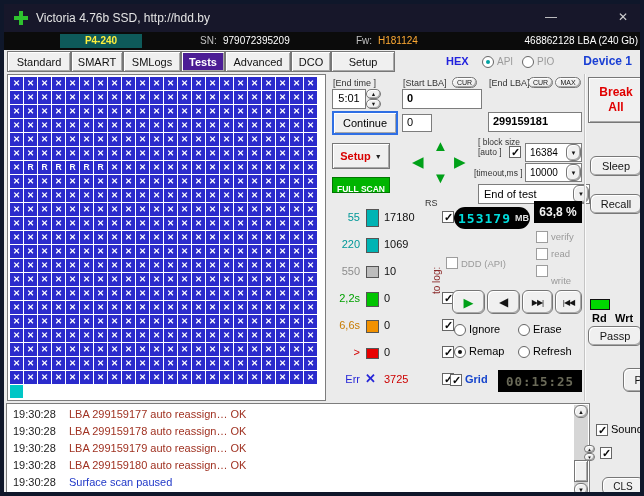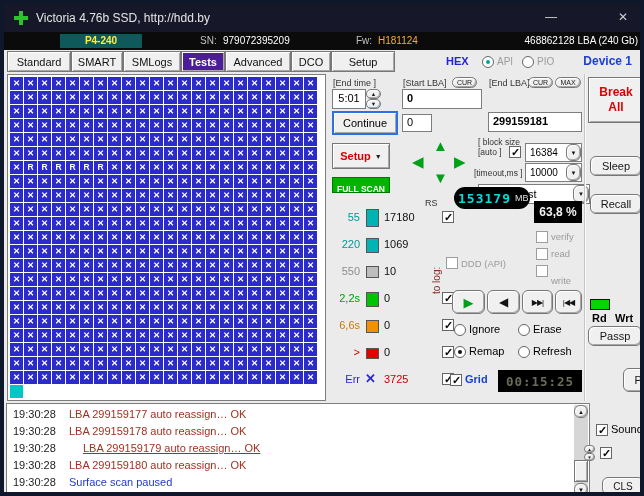--- a/index.html
+++ b/index.html
@@ -11,21 +11,21 @@
   .btn{display:flex;align-items:center;justify-content:center;font-size:11px;color:#151515;cursor:default;border-radius:6px;}
   .lbl{font-size:9px;color:#333;white-space:nowrap;}
   .cb{width:12px;height:12px;background:#fff;border:1px solid #666;display:inline-block;}
   .cb.checked::after{content:"✓";display:block;font-size:11px;line-height:10px;font-weight:bold;color:#0a0a0a;padding-left:1px;}
   .cb.dis{border-color:#9d9d9d;}
   .radio{width:12px;height:12px;border-radius:50%;background:#fff;border:1px solid #666;display:inline-block;}
   .radio.sel::after{content:"";display:block;width:4px;height:4px;border-radius:50%;background:#111;margin:3px 0 0 3px;}
   .radio.teal.sel::after{background:#00a2a2;}
   .lcd{background:#000;display:flex;align-items:center;gap:4px;padding:0 4px;}
   .lcd .digits{font-family:"DejaVu Sans Mono",monospace;font-weight:bold;letter-spacing:1px;}
-  .lcd .unit{font-size:9px;color:#e0e0e0;font-weight:normal;margin-left:auto;}
+  .lcd .unit{font-size:9px;color:#e0e0e0;font-weight:bold;margin-left:auto;}
   .tab{height:21px;font-size:11px;display:flex;align-items:center;justify-content:center;color:#111;}
   .tab.active{background:#4c1d95;color:#fff;font-weight:bold;}
   #scan-grid{display:grid;gap:1px;grid-auto-rows:13px;}
   .cell{width:13px;height:13px;font-size:8.5px;line-height:13px;text-align:center;font-weight:bold;color:#fff;overflow:hidden;}
   .cell.cx,.cell.cr{background:#2b2bcc;}
   .cell.cc{background:#00c6c6;}
   .cell.ce{background:transparent;}
   .stat-row{width:132px;height:24px;}
   .st-label{position:absolute;left:0;top:5px;width:28px;text-align:right;font-size:11px;}
   .st-block{position:absolute;left:34px;width:13px;border:1px solid #555;}
@@ -694,21 +694,21 @@
         <span class="st-cross" style="color: rgb(39, 39, 216);">✕</span>
         <span class="st-value" style="color: rgb(204, 0, 0);">3725</span>
         <span class="cb checked st-cb"></span>
       </div>
     </div>
   <span class="abs" style="left:421px;top:194px;font-size:9px;color:#333;">RS</span>
   <span class="abs" style="left:427px;top:290px;font-size:10px;color:#8b2a2a;transform:rotate(-90deg);transform-origin:left top;display:inline-block;width:60px;">to log:</span>
   <span class="abs cb dis" style="left:442px;top:253px;"></span>
   <span class="abs" style="left:457px;top:254px;font-size:9.5px;color:#9a9a9a;">DDD (API)</span>
 
-  <div class="abs lcd" style="left:450px;top:183px;width:76px;height:22px;border-radius:11px;">
+  <div class="abs lcd" style="left:450px;top:203px;width:76px;height:22px;border-radius:11px;">
     <span class="digits" style="font-size:13px;color:#00dcdc;">153179</span>
     <span class="unit">MB</span>
   </div>
   <div class="abs" style="left:530px;top:197px;width:48px;height:22px;background:#000;display:flex;align-items:center;justify-content:center;">
     <span style="color:#f2f2f2;font-weight:bold;font-size:12px;">63,8 %</span>
   </div>
 
   <span class="abs cb dis" style="left:532px;top:227px;"></span>
   <span class="abs" style="left:547px;top:227px;font-size:9.5px;color:#9a9a9a;">verify</span>
   <span class="abs cb dis" style="left:532px;top:244px;"></span>
@@ -765,21 +765,21 @@
       <span>Power</span>
     </div>
 
   <div class="abs sunken" id="log-area" style="left:2px;top:399px;width:584px;height:95px;">
     <div id="log-lines">
         <span class="log-time abs" style="left: 6px; top: 4px;">19:30:28</span>
         <span class="log-msg abs" style="left: 62px; top: 4px; color: rgb(160, 50, 34);">LBA 299159177 auto reassign… OK</span>
         <span class="log-time abs" style="left: 6px; top: 21px;">19:30:28</span>
         <span class="log-msg abs" style="left: 62px; top: 21px; color: rgb(160, 50, 34);">LBA 299159178 auto reassign… OK</span>
         <span class="log-time abs" style="left: 6px; top: 38px;">19:30:28</span>
-        <span class="log-msg abs" style="left: 76px; top: 38px; color: rgb(160, 50, 34); text-decoration: underline;">LBA 299159179 auto reassign… OK</span>
+        <span class="log-msg abs" style="left: 62px; top: 38px; color: rgb(160, 50, 34);">LBA 299159179 auto reassign… OK</span>
         <span class="log-time abs" style="left: 6px; top: 55px;">19:30:28</span>
         <span class="log-msg abs" style="left: 62px; top: 55px; color: rgb(160, 50, 34);">LBA 299159180 auto reassign… OK</span>
         <span class="log-time abs" style="left: 6px; top: 72px;">19:30:28</span>
         <span class="log-msg abs" style="left: 62px; top: 72px; color: rgb(32, 56, 200);">Surface scan paused</span>
       </div>
     <div class="abs" style="right:1px;top:1px;width:14px;height:91px;background:#d6d6d6;">
       <div class="abs raised btn" style="left:0;top:0;width:14px;height:13px;font-size:6px;">▲</div>
       <div class="abs raised" style="left:0;bottom:14px;width:14px;height:22px;"></div>
       <div class="abs raised btn" style="left:0;bottom:0;width:14px;height:13px;font-size:6px;">▼</div>
     </div>

